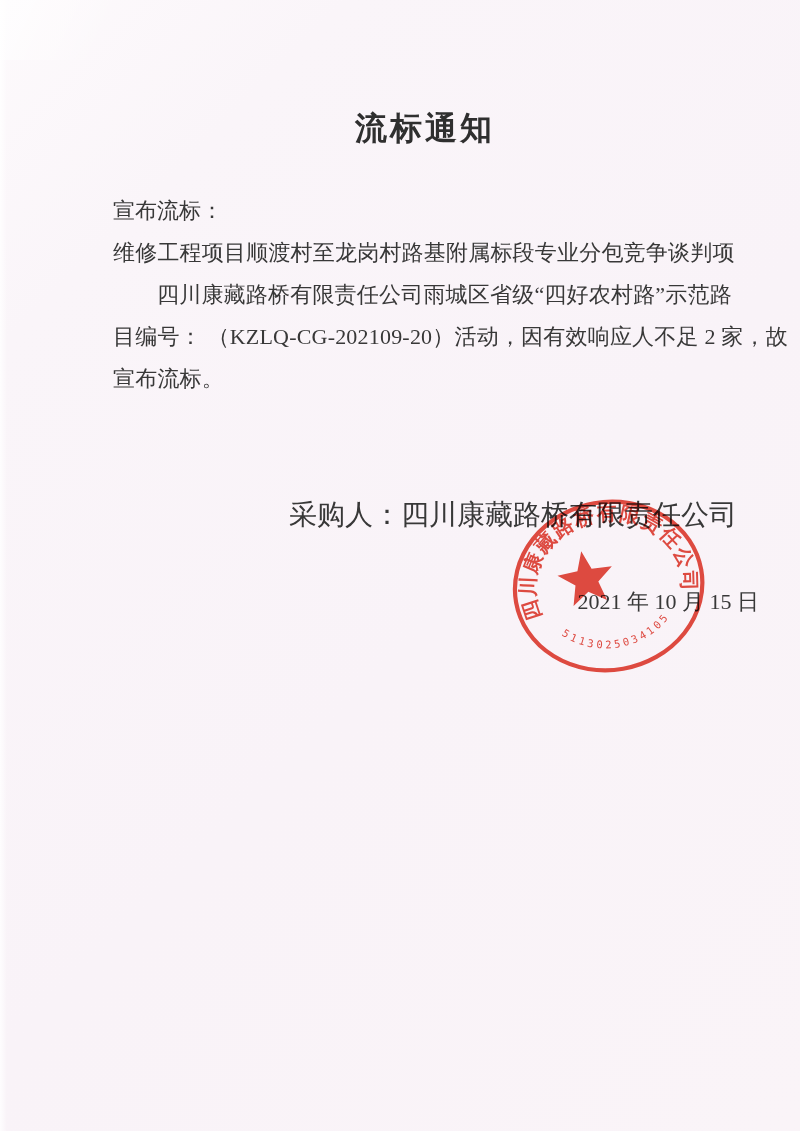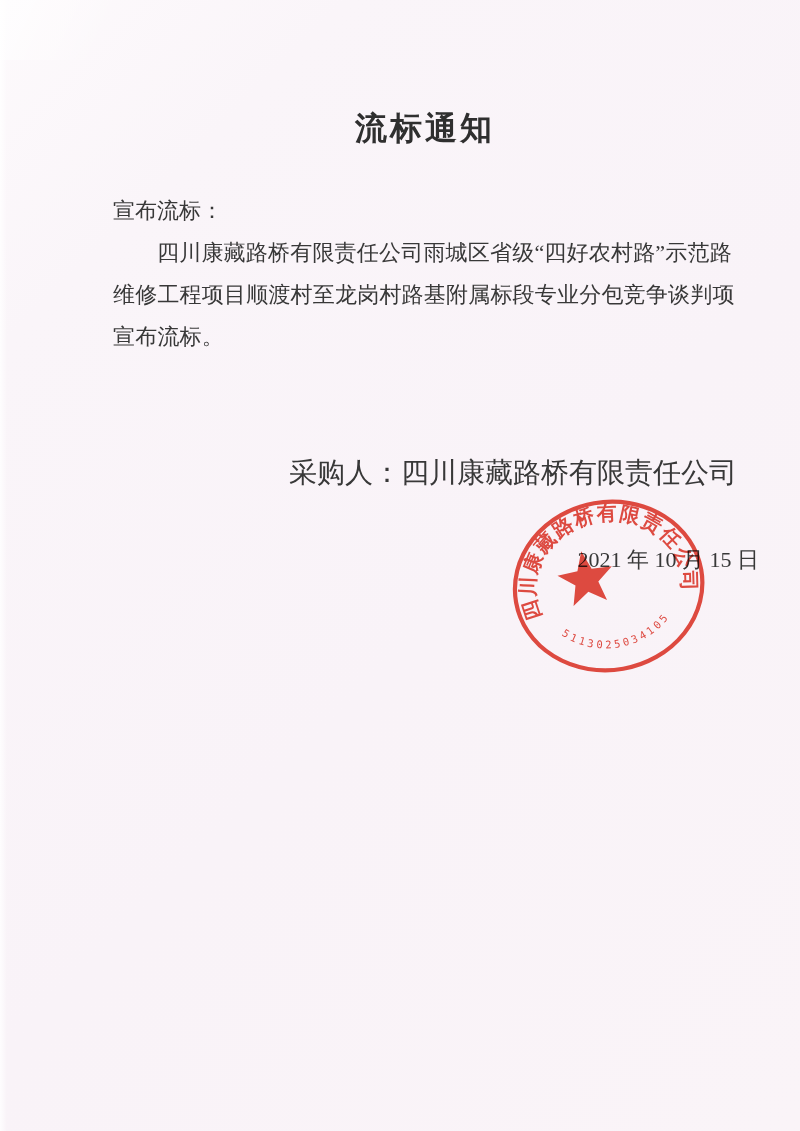--- a/index.html
+++ b/index.html
@@ -100,22 +100,23 @@
 <body>
 
 <div class="page">
   <div class="scan-edge-left"></div>
   <div class="scan-corner"></div>
 
   <h1 class="doc-title">流标通知</h1>
 
   <div class="content">
     <div class="salutation">宣布流标：</div>
+    <div class="body-line">维修工程项目顺渡村至龙岗村路基附属标段专业分包竞争谈判项</div>
     <div class="body-line indent">四川康藏路桥有限责任公司雨城区省级“四好农村路”示范路</div>
-    <div class="body-line">维修工程项目顺渡村至龙岗村路基附属标段专业分包竞争谈判项</div>
+    <div class="body-line">目编号： （KZLQ-CG-202109-20）活动，因有效响应人不足 2 家，故</div>
     <div class="body-line">宣布流标。</div>
   </div>
 
   <div class="signer-line">采购人：四川康藏路桥有限责任公司</div>
 
   <div class="date-line">2021 年 10 月 15 日</div>
 
   <svg class="stamp" viewBox="0 0 230 204">
 
     <ellipse class="ring" cx="115" cy="100" rx="94" ry="84" stroke="#df3428"></ellipse>

